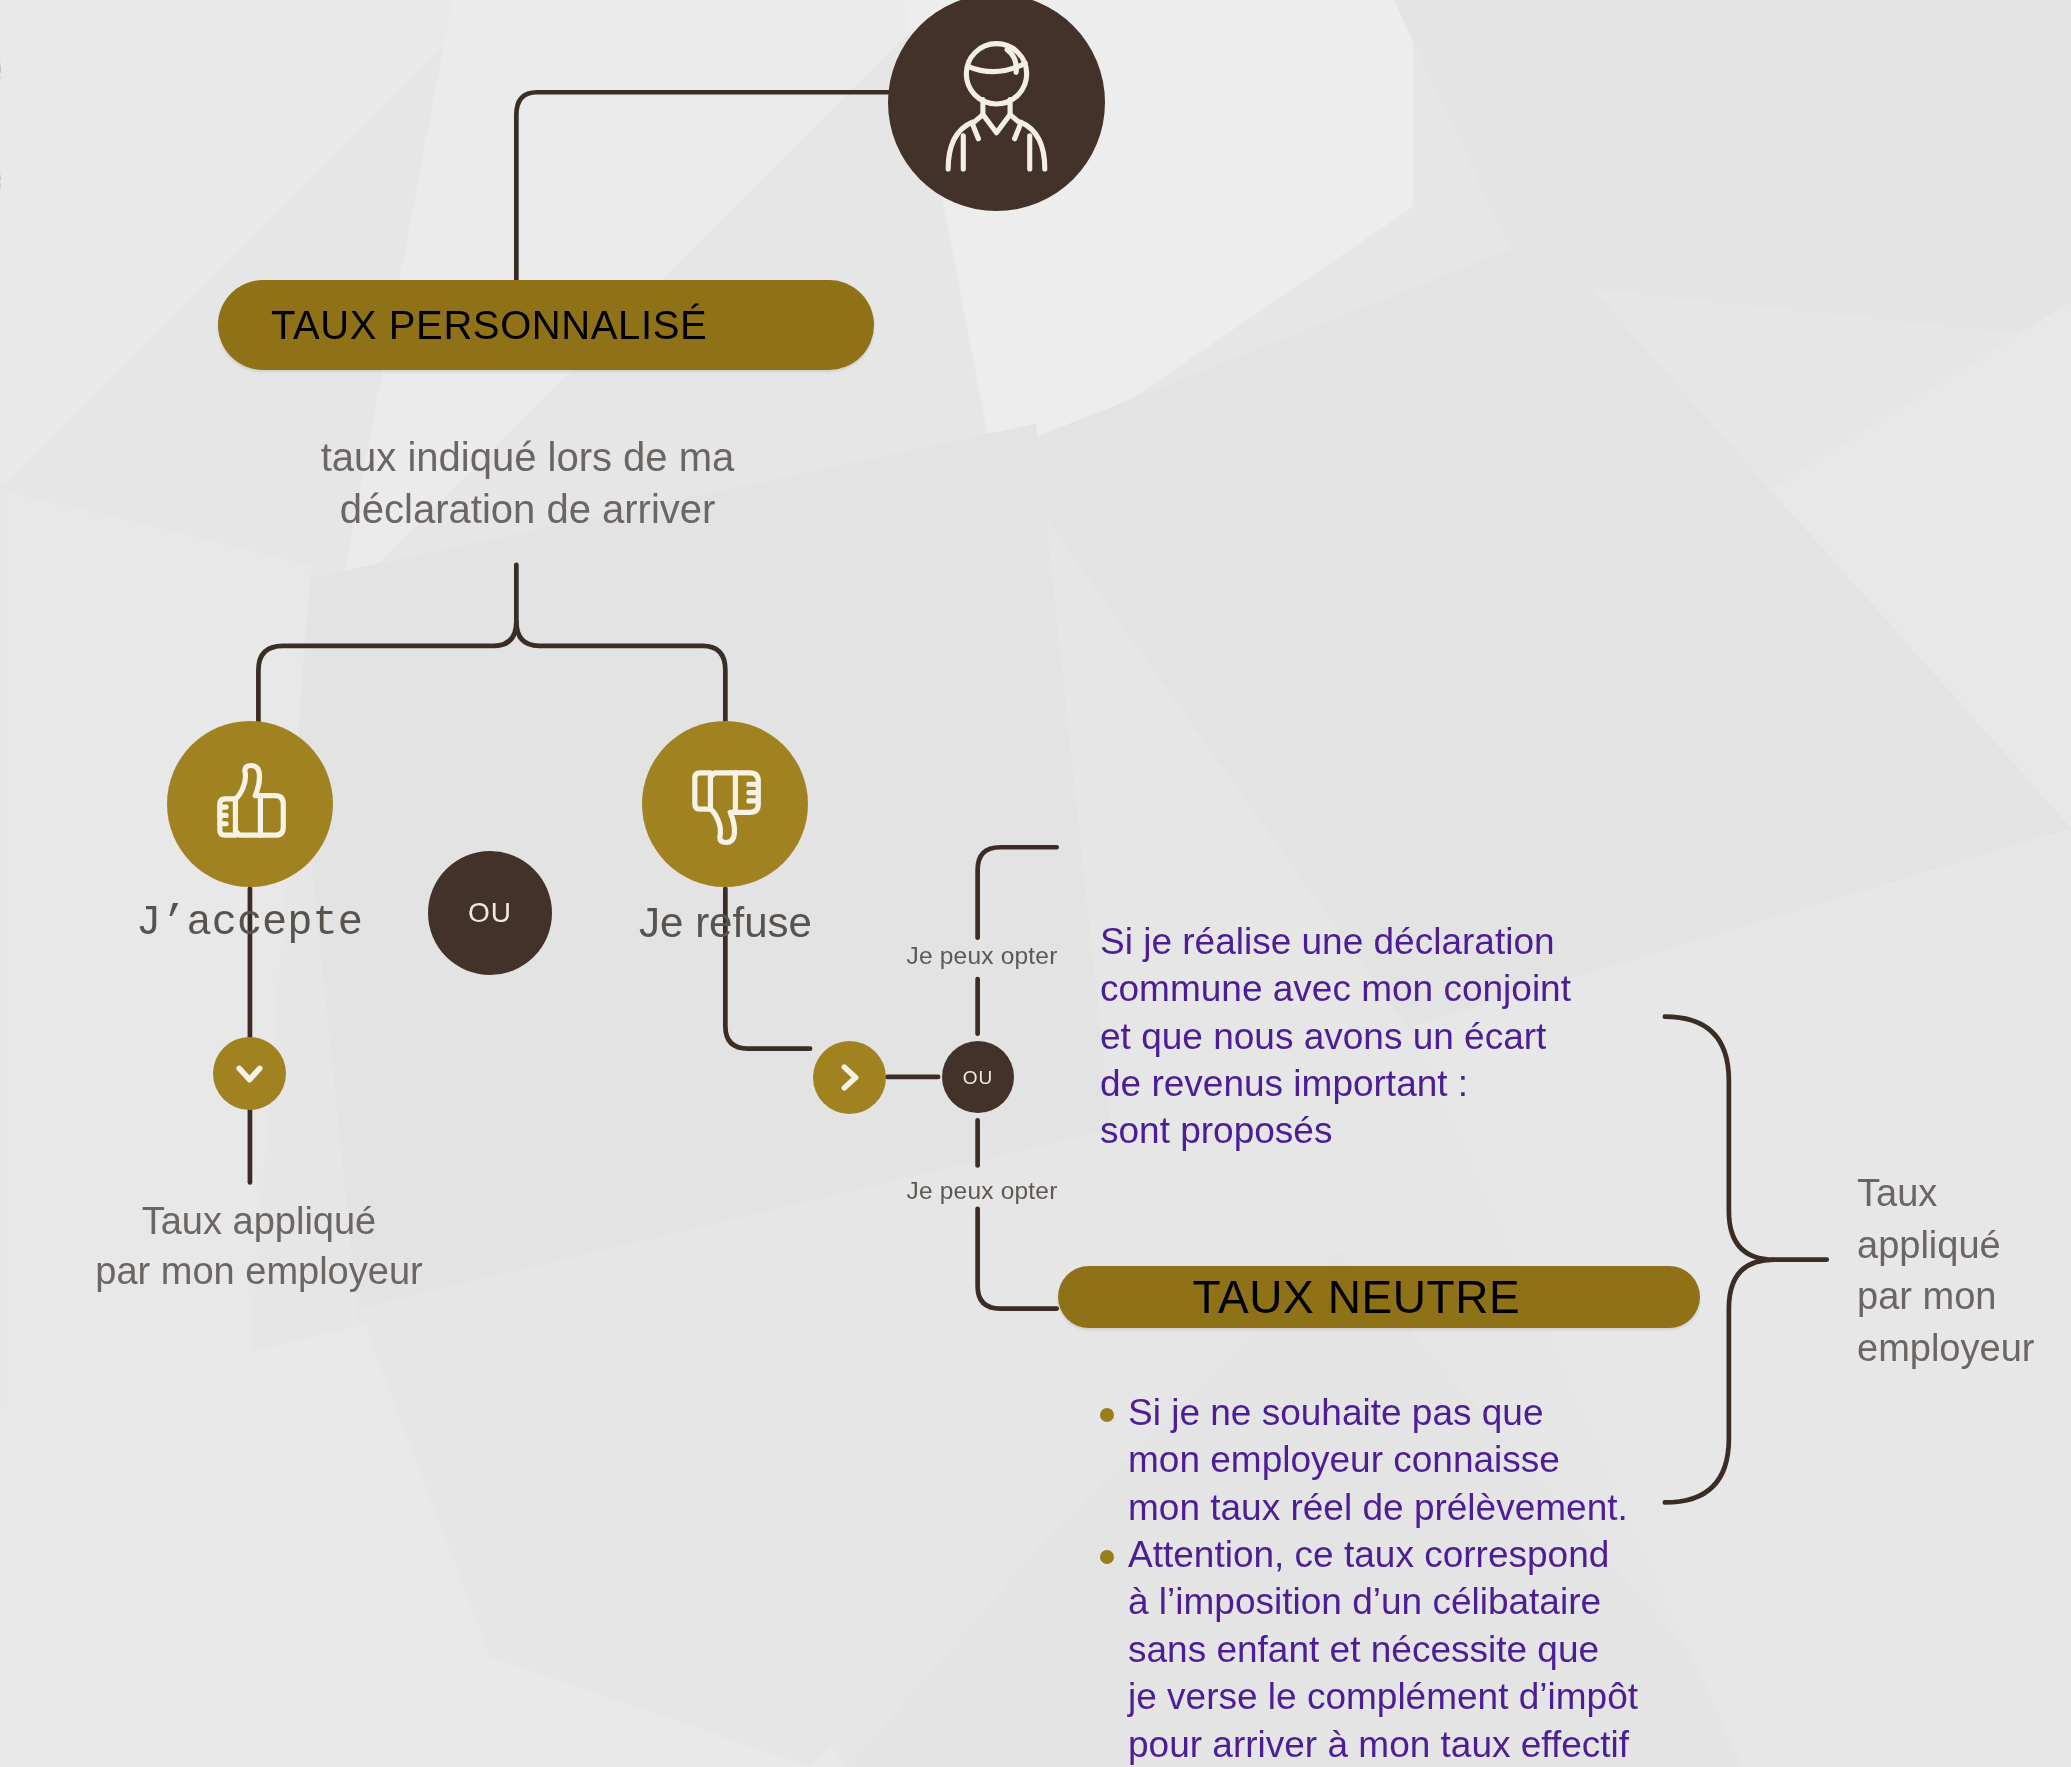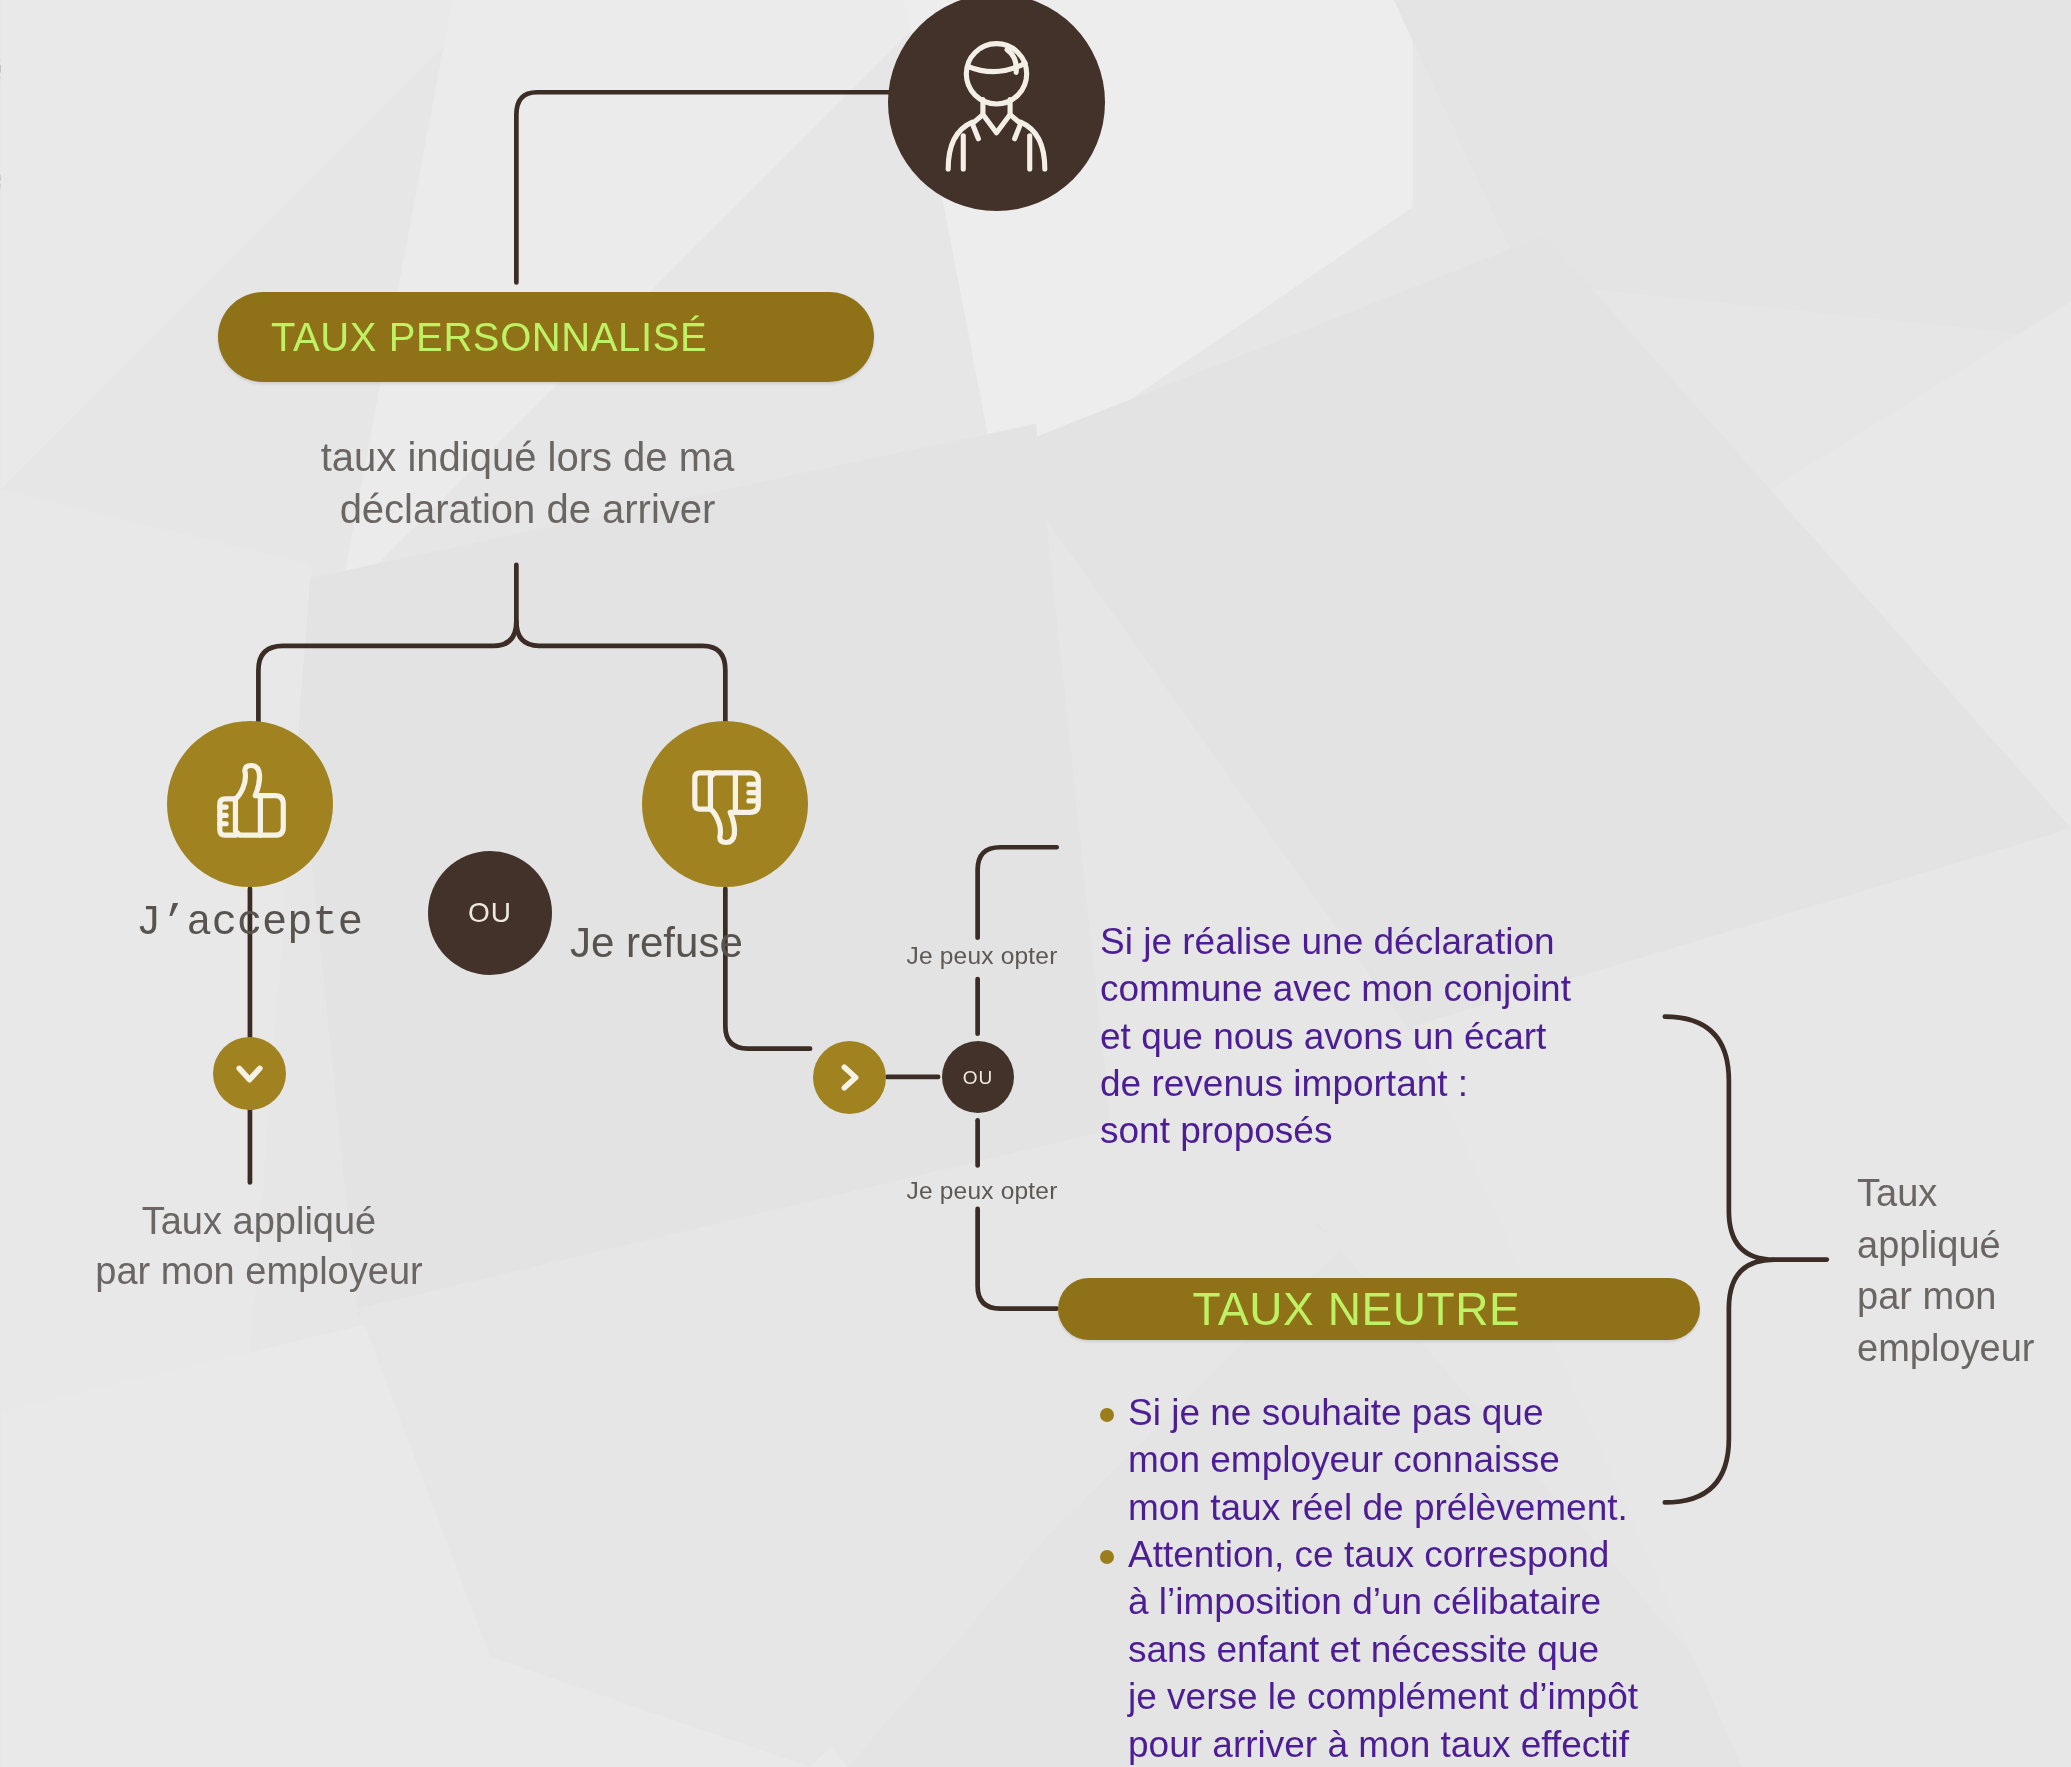--- a/index.html
+++ b/index.html
@@ -17,24 +17,23 @@
 
   
   .wires{position:absolute;left:0;top:0;width:2072px;height:1767px;z-index:2;}
 
   
   .pill{
     position:absolute;z-index:4;
     background:#8f7218;
     border-radius:941px;
     display:flex;align-items:center;
-    color:#bef264;
+    color:#000000;
     letter-spacing:0.6px;
     box-shadow:0 1.9px 2.8px rgba(0,0,0,.10);
-    margin-top:12px;
   }
   .pill span{display:block;}
 
   #pill-personnalise{left:218px;top:280px;width:603px;height:90px;padding-left:53px;font-size:40px;}
   #pill-individualise{left:1058px;top:792px;width:597px;height:83px;padding-left:49px;font-size:38px;}
   #pill-neutre{left:1058px;top:1266px;width:597px;height:62px;justify-content:center;padding-right:45px;font-size:46px;}
 
   
   .circ{position:absolute;border-radius:50%;z-index:4;display:flex;align-items:center;justify-content:center;}
   .circ.dark{background:#42322a;}
@@ -50,21 +49,21 @@
   #chev-right-circle{left:813px;top:1041px;width:73px;height:73px;}
   #chev-down-circle{left:213px;top:1037px;width:73px;height:73px;}
 
   .ou-label{color:#efe9dd;font-size:28px;letter-spacing:0.9px;line-height:1;}
   #ou-small .ou-label{font-size:19px;}
 
   
   .txt{position:absolute;z-index:4;color:#6b6664;}
   #txt-sub-personnalise{left:217px;top:431px;width:621px;text-align:center;font-size:40px;line-height:1.30;}
   #label-jaccepte{left:94px;top:899px;width:311px;text-align:center;font-size:42px;color:#58534f;font-family:Liberation Mono, monospace;}
-  #label-jerefuse{left:570px;top:899px;width:311px;font-size:42px;color:#58534f;margin-top:20px;}
+  #label-jerefuse{left:570px;top:899px;width:311px;text-align:center;font-size:42px;color:#58534f;}
   #txt-taux-emp-left{left:47px;top:1196px;width:424px;text-align:center;font-size:38px;line-height:1.32;}
   #txt-taux-emp-right{left:1857px;top:1168px;width:235px;font-size:38px;line-height:1.36;}
   .opter{font-size:24.5px;color:#5d5854;letter-spacing:0.2px;}
   #opter-top{left:888px;top:942px;width:188px;text-align:center;}
   #opter-bottom{left:888px;top:1177px;width:188px;text-align:center;}
 
   .body-txt{position:absolute;z-index:4;color:#4c1d95;font-size:37px;line-height:1.28;}
   #txt-individualise{left:1100px;top:918px;width:574px;}
   #txt-neutre{left:1100px;top:1389px;width:621px;}
   .bullet-row{display:block;position:relative;padding-left:28px;}

